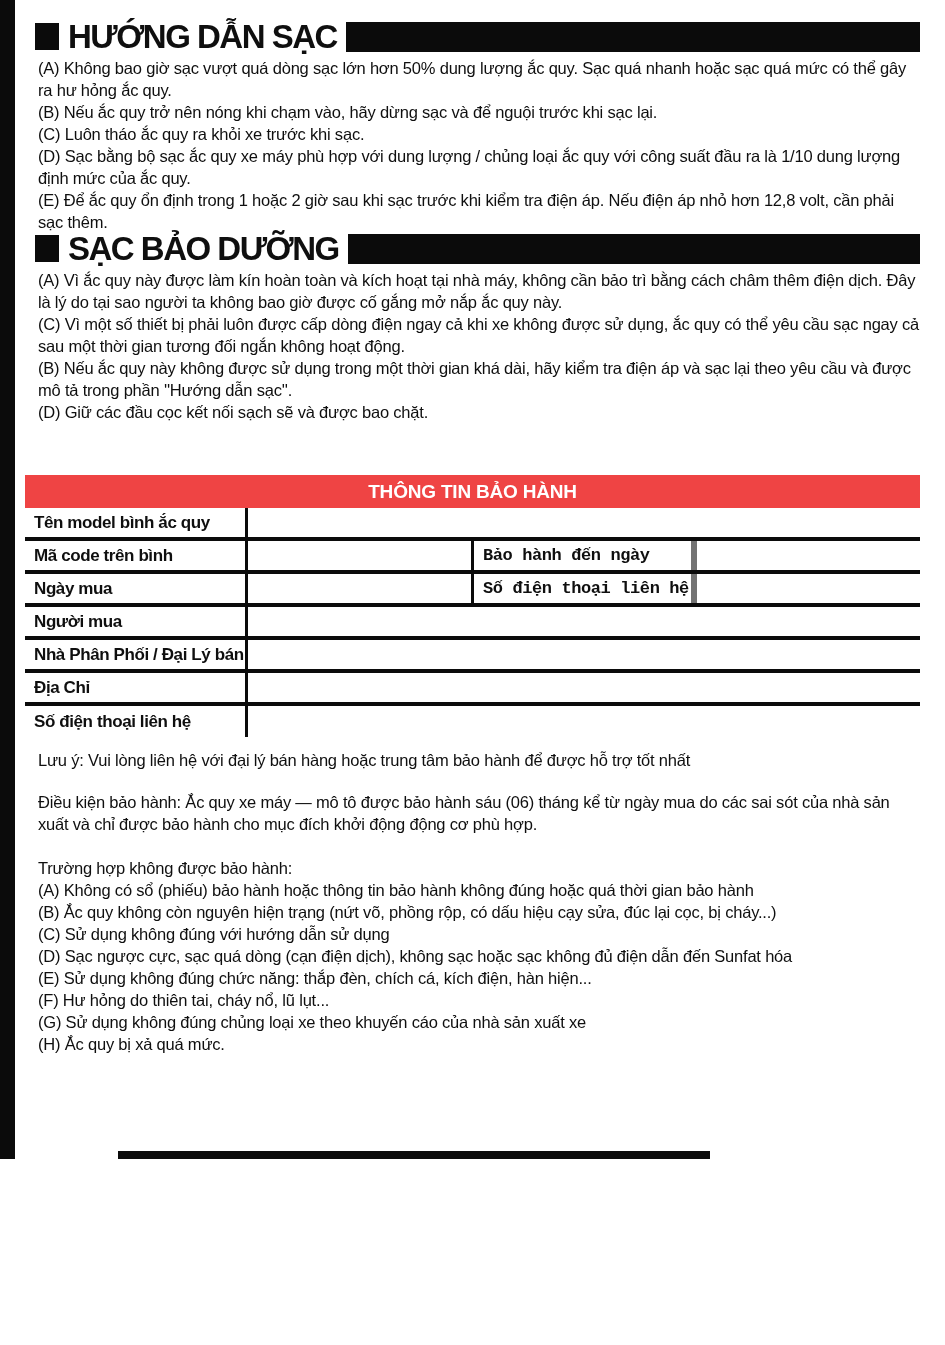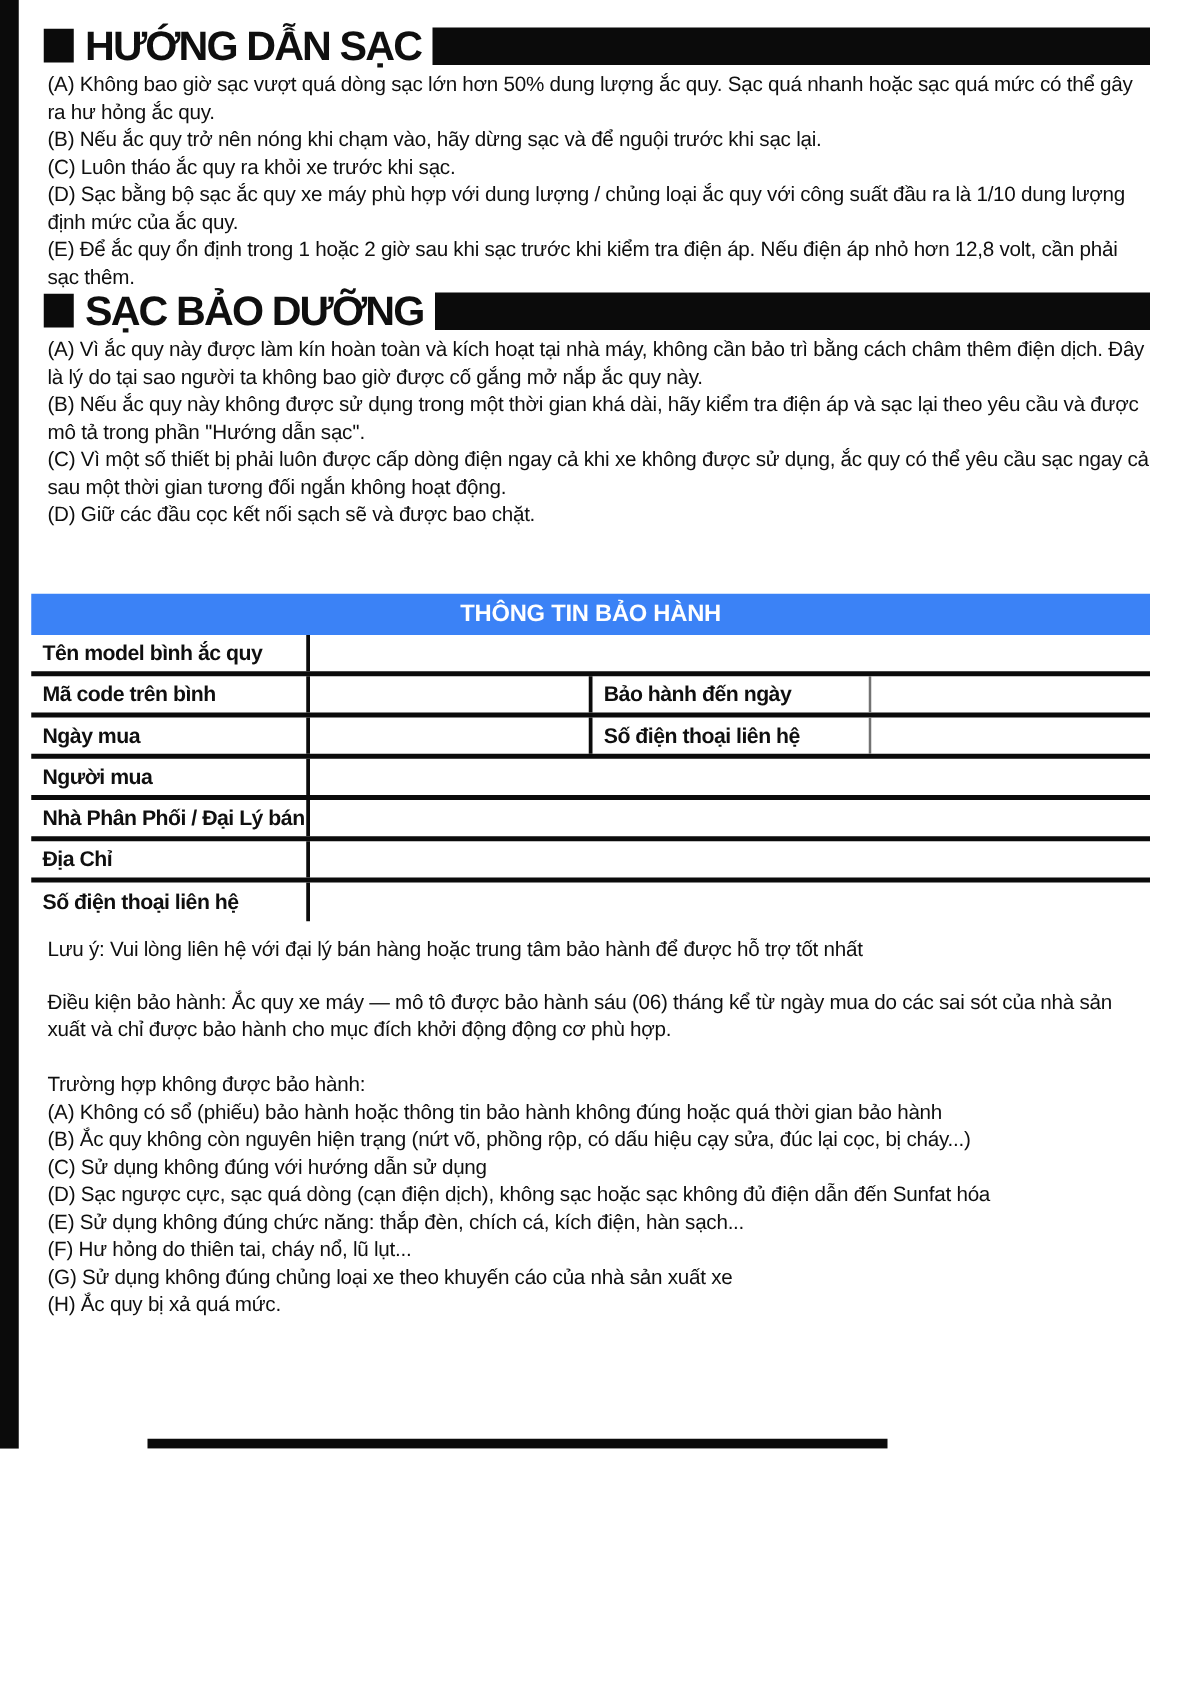--- a/index.html
+++ b/index.html
@@ -18,29 +18,29 @@
   .sec-title{font-size:33px;font-weight:bold;letter-spacing:-1.5px;margin:0;line-height:1;white-space:nowrap;}
   .hbar{flex:1;height:30px;background:#0b0b0b;}
 
   .body{margin:0;padding-left:13px;font-size:16.5px;line-height:22px;letter-spacing:-0.2px;}
   .first-para{margin-top:5px;}
   .note-para{margin-top:12px;}
   .cond-para{margin-top:20px;}
   .excl-head{margin-top:22px;}
 
   .wtable{margin-top:52px;width:895px;}
-  .wt-title{height:33px;background:#3b82f6;color:#ffffff;font-weight:bold;font-size:19px;
+  .wt-title{height:33px;background:#ef4444;color:#ffffff;font-weight:bold;font-size:19px;
     display:flex;align-items:center;justify-content:center;letter-spacing:-0.2px;}
   .wrow{display:flex;height:33px;border-bottom:4px solid #0b0b0b;box-sizing:border-box;}
   .wrow.last{border-bottom:none;height:31px;}
   .cell{display:flex;align-items:center;box-sizing:border-box;height:100%;}
   .label{font-weight:bold;font-size:17px;padding-left:9px;letter-spacing:-0.4px;white-space:nowrap;}
   .c1{width:223px;border-right:3px solid #0b0b0b;}
   .c2{width:226px;border-right:3px solid #0b0b0b;}
-  .c3{width:223px;border-right:2px solid #737373;}
+  .c3{width:223px;border-right:6px solid #737373;font-family:Liberation Mono, monospace;}
   .c4{flex:1;}
   .cfull{flex:1;}
 </style>
 </head>
 <body>
 
 <div class="page">
   <div class="left-bar"></div>
 
   <div class="content">
@@ -55,22 +55,22 @@
     <p class="body">(C) Luôn tháo ắc quy ra khỏi xe trước khi sạc.</p>
     <p class="body">(D) Sạc bằng bộ sạc ắc quy xe máy phù hợp với dung lượng / chủng loại ắc quy với công suất đầu ra là 1/10 dung lượng định mức của ắc quy.</p>
     <p class="body">(E) Để ắc quy ổn định trong 1 hoặc 2 giờ sau khi sạc trước khi kiểm tra điện áp. Nếu điện áp nhỏ hơn 12,8 volt, cần phải sạc thêm.</p>
 
     <div class="section-header sh2">
       <span class="sq"></span>
       <h1 class="sec-title">SẠC BẢO DƯỠNG</h1>
       <span class="hbar"></span>
     </div>
     <p class="body first-para">(A) Vì ắc quy này được làm kín hoàn toàn và kích hoạt tại nhà máy, không cần bảo trì bằng cách châm thêm điện dịch.  Đây là lý do tại sao người ta không bao giờ được cố gắng mở nắp ắc quy này.</p>
+    <p class="body">(C) Vì một số thiết bị phải luôn được cấp dòng điện ngay cả khi xe không được sử dụng, ắc quy có thể yêu cầu sạc ngay cả sau một thời gian tương đối ngắn không hoạt động.</p>
     <p class="body">(B) Nếu ắc quy này không được sử dụng trong một thời gian khá dài, hãy kiểm tra điện áp và sạc lại theo yêu cầu và được mô tả trong phần ''Hướng dẫn sạc''.</p>
-    <p class="body">(C) Vì một số thiết bị phải luôn được cấp dòng điện ngay cả khi xe không được sử dụng, ắc quy có thể yêu cầu sạc ngay cả sau một thời gian tương đối ngắn không hoạt động.</p>
     <p class="body">(D) Giữ các đầu cọc kết nối sạch sẽ và được bao chặt.</p>
 
     <div class="wtable">
       <div class="wt-title">THÔNG TIN BẢO HÀNH</div>
 
       <div class="wrow">
         <div class="cell label c1">Tên model bình ắc quy</div>
         <div class="cell cfull"></div>
       </div>
 
@@ -109,20 +109,20 @@
       </div>
     </div>
 
     <p class="body note-para">Lưu ý: Vui lòng liên hệ với đại lý bán hàng hoặc trung tâm bảo hành để được hỗ trợ tốt nhất</p>
     <p class="body cond-para">Điều kiện bảo hành: Ắc quy xe máy — mô tô được bảo hành sáu (06) tháng kể từ ngày mua do các sai sót của nhà sản xuất và chỉ được bảo hành cho mục đích khởi động động cơ phù hợp.</p>
     <p class="body excl-head">Trường hợp không được bảo hành:</p>
     <p class="body">(A) Không có sổ (phiếu) bảo hành hoặc thông tin bảo hành không đúng hoặc quá thời gian bảo hành</p>
     <p class="body">(B) Ắc quy không còn nguyên hiện trạng (nứt võ, phồng rộp, có dấu hiệu cạy sửa, đúc lại cọc, bị cháy...)</p>
     <p class="body">(C) Sử dụng không đúng với hướng dẫn sử dụng</p>
     <p class="body">(D) Sạc ngược cực, sạc quá dòng (cạn điện dịch), không sạc hoặc sạc không đủ điện dẫn đến Sunfat hóa</p>
-    <p class="body">(E) Sử dụng không đúng chức năng: thắp đèn, chích cá, kích điện, hàn sạch...</p>
+    <p class="body">(E) Sử dụng không đúng chức năng: thắp đèn, chích cá, kích điện, hàn hiện...</p>
     <p class="body">(F) Hư hỏng do thiên tai, cháy nổ, lũ lụt...</p>
     <p class="body">(G) Sử dụng không đúng chủng loại xe theo khuyến cáo của nhà sản xuất xe</p>
     <p class="body">(H) Ắc quy bị xả quá mức.</p>
   </div>
 
   <div class="bottom-bar"></div>
 </div>
 
 </body></html>

